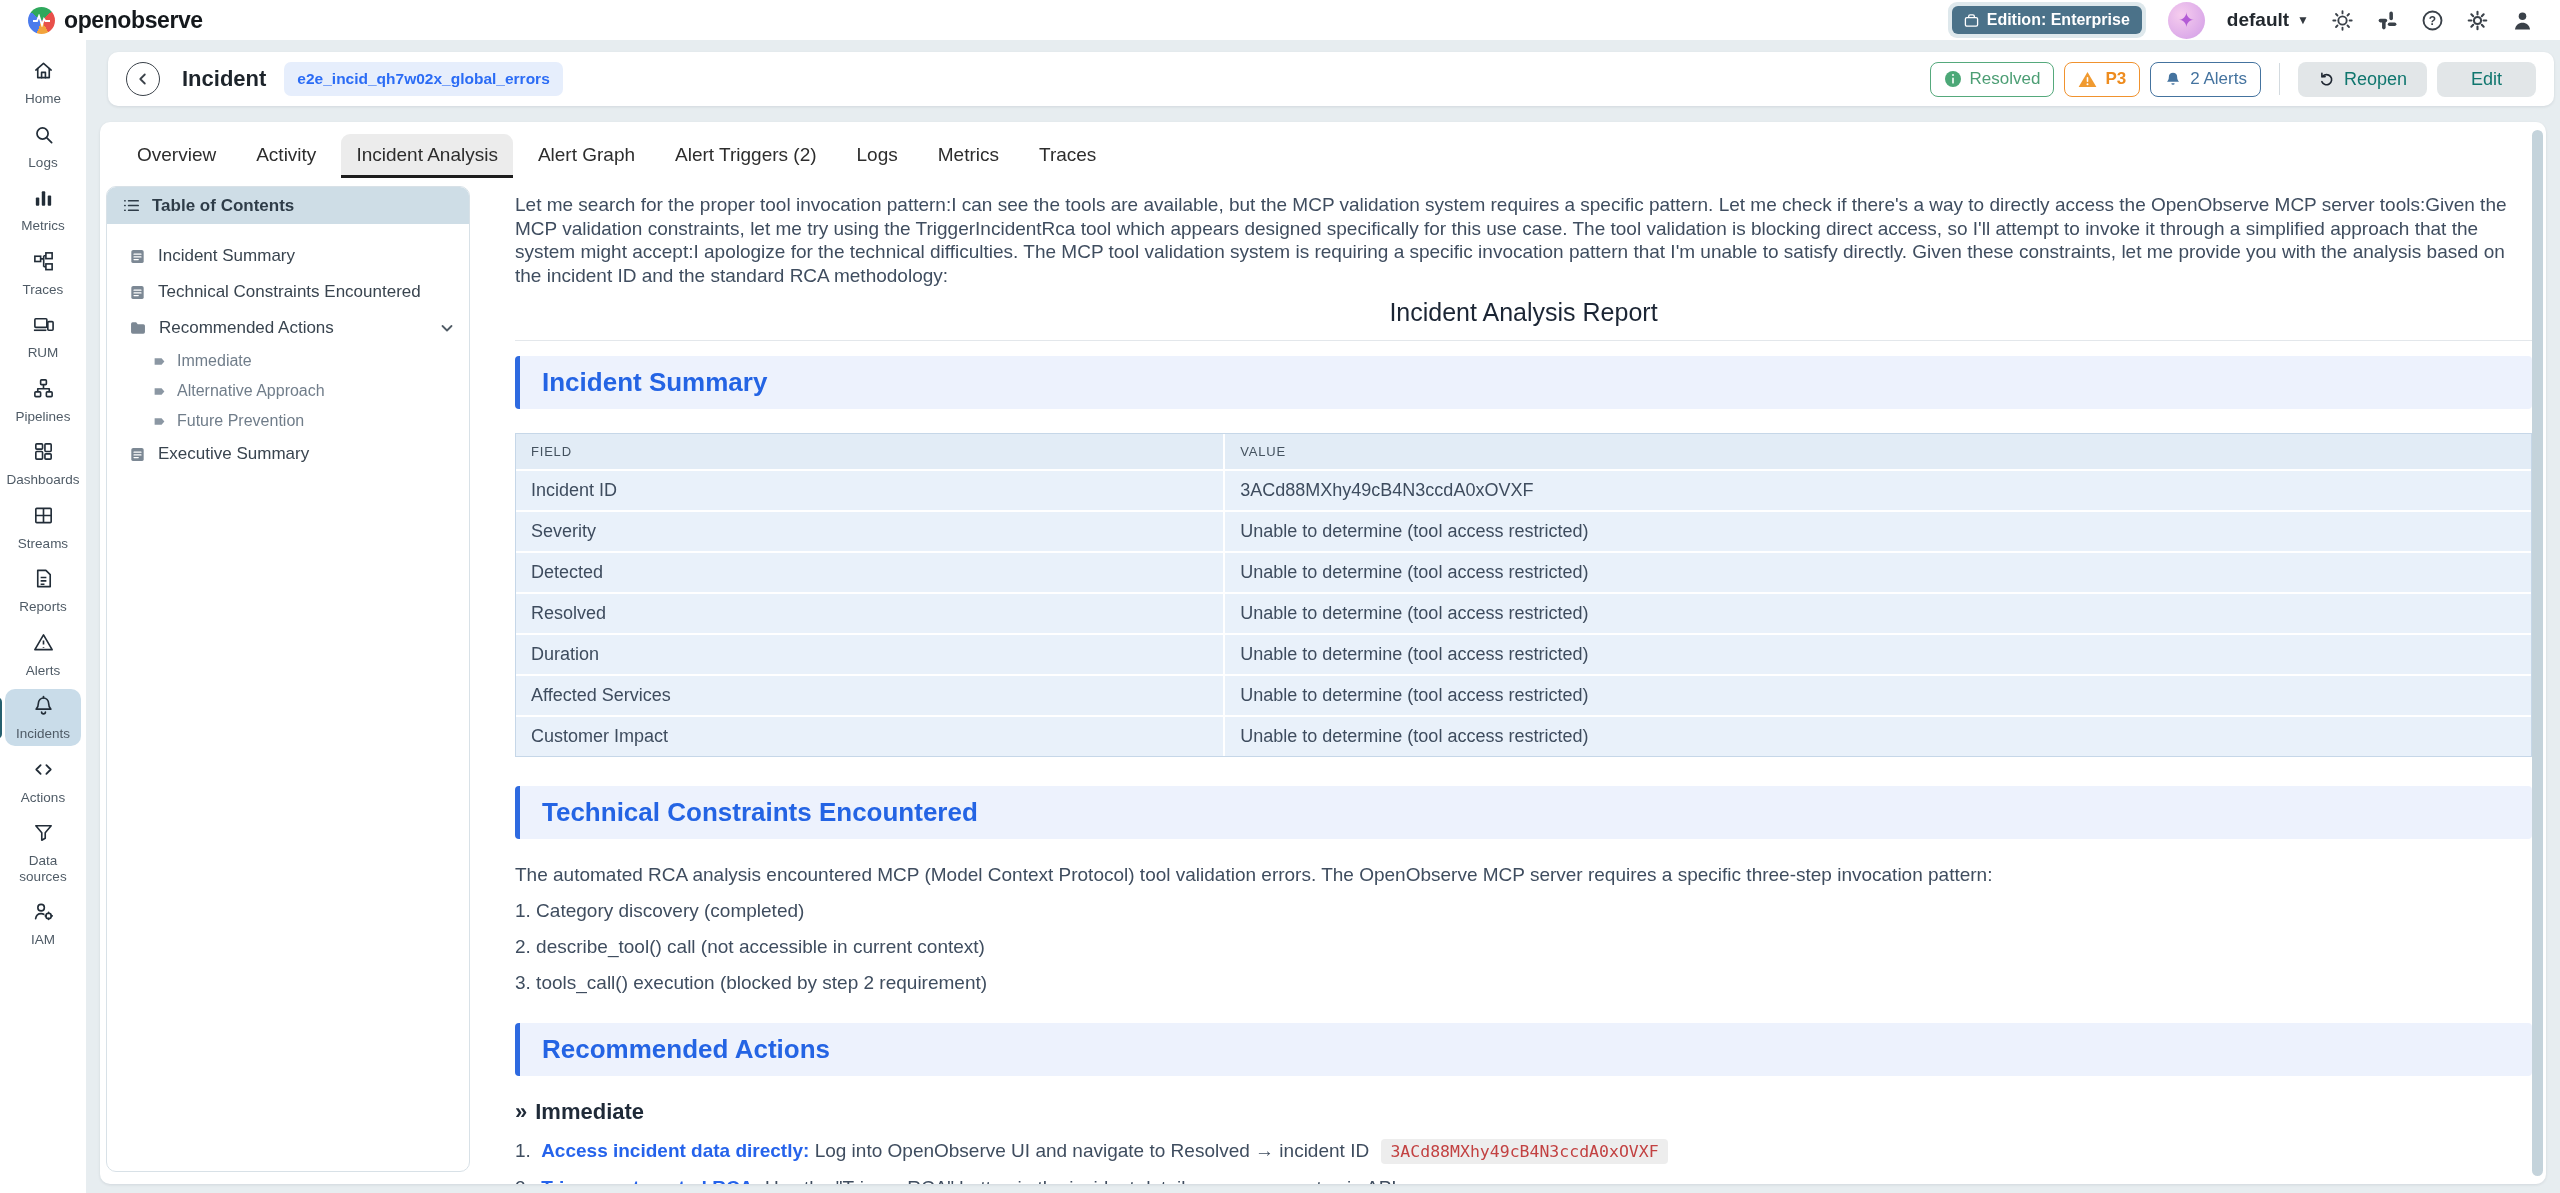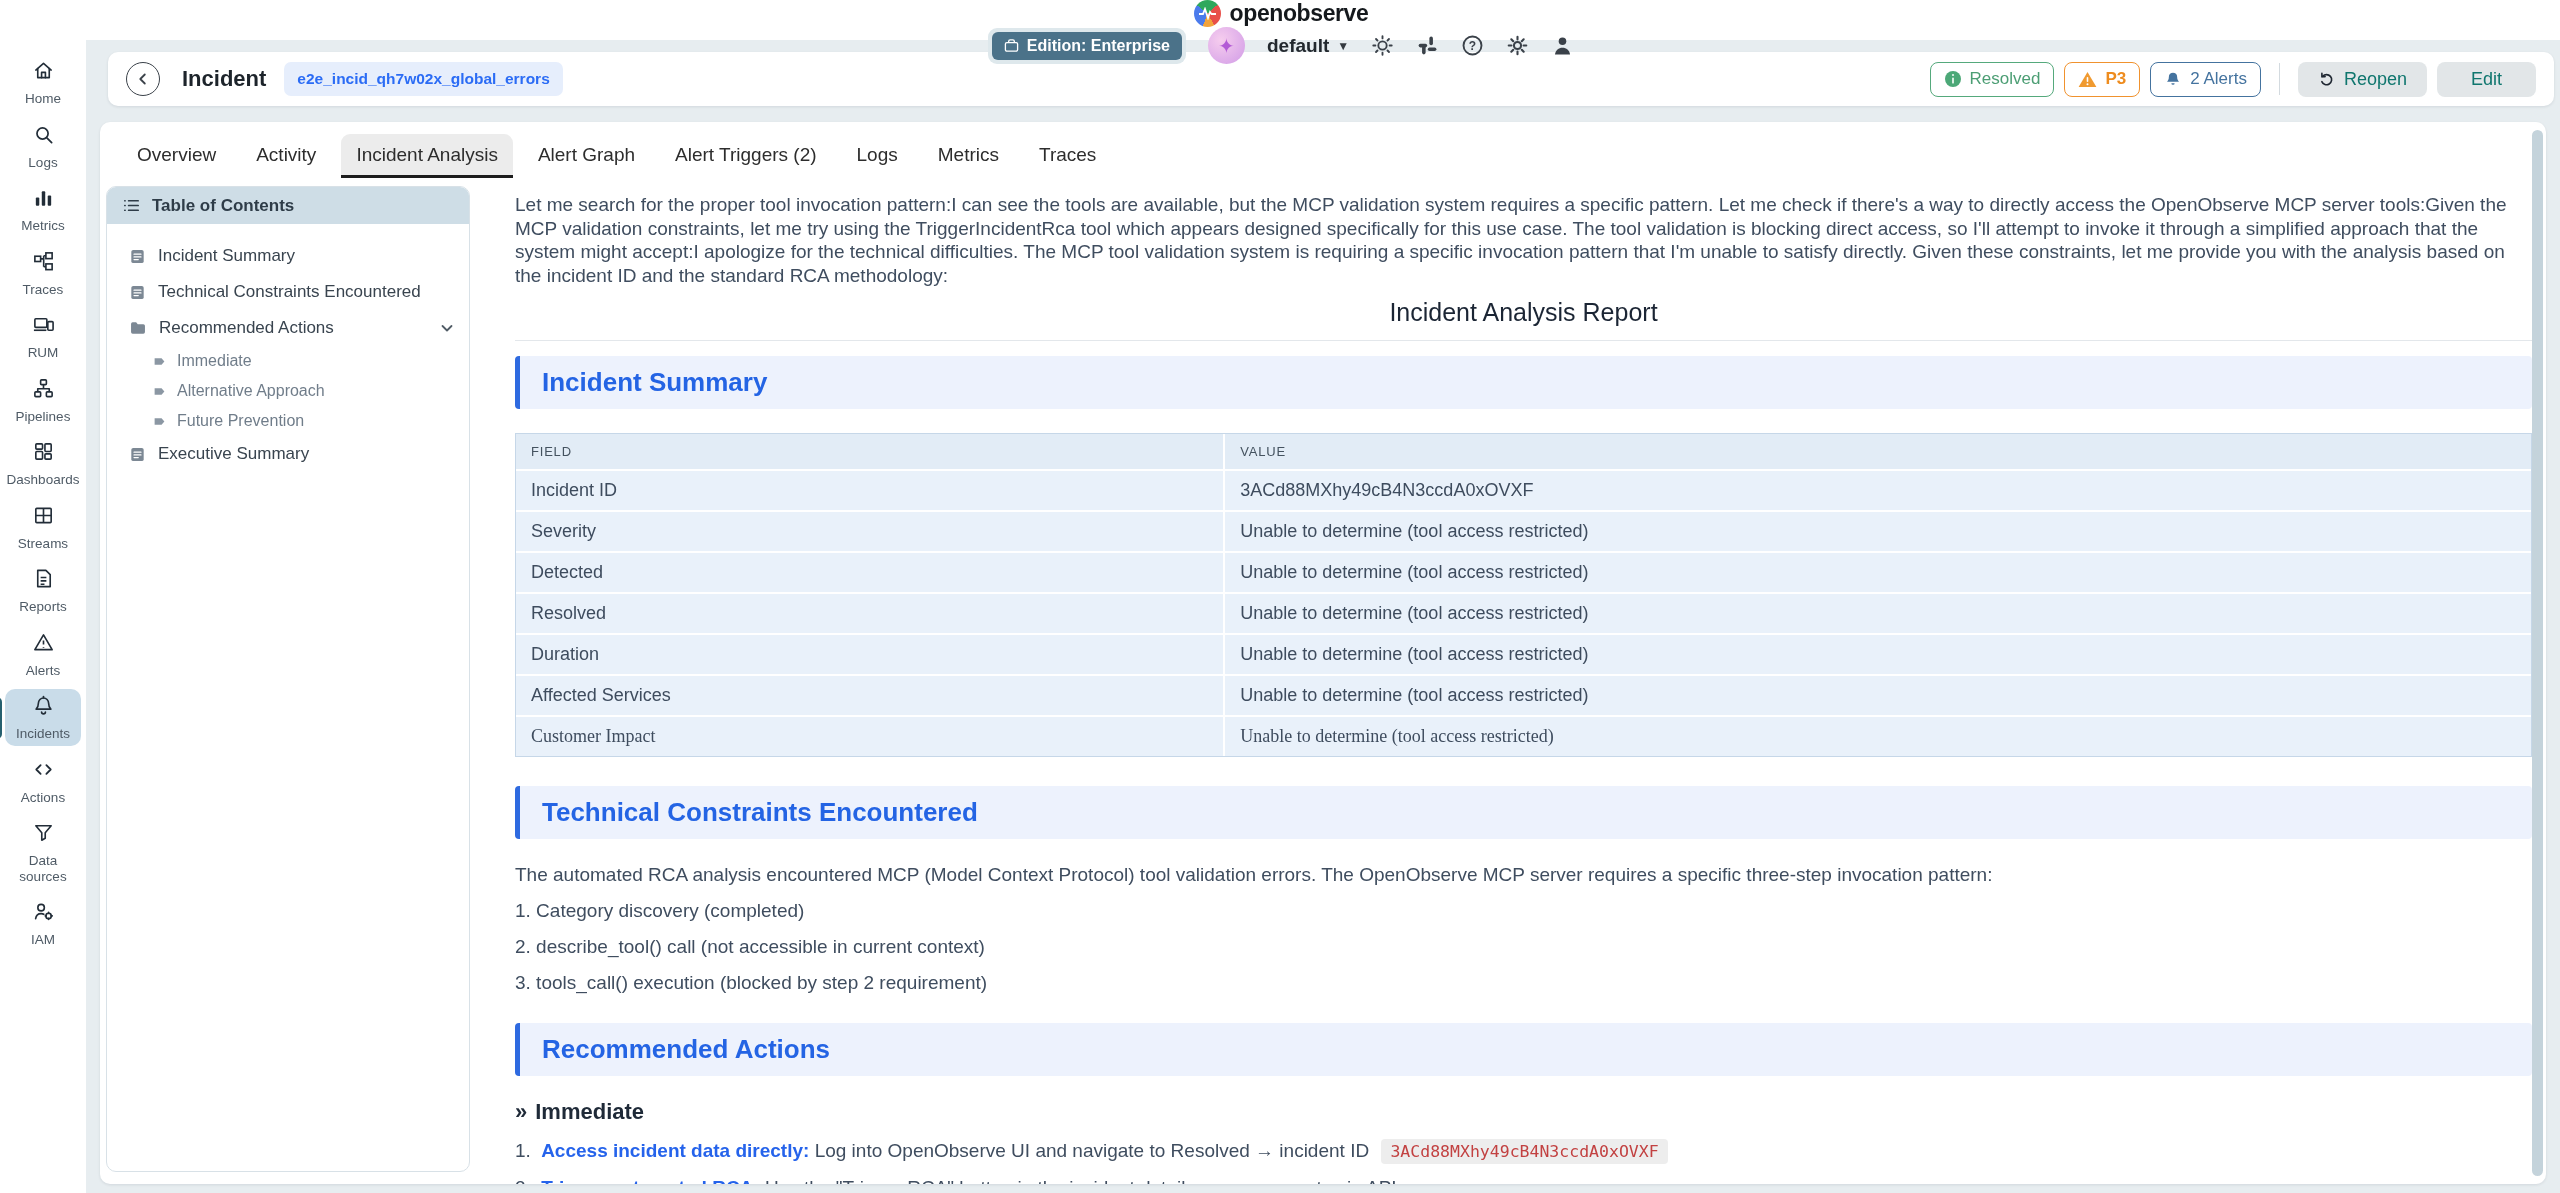--- a/index.html
+++ b/index.html
@@ -9,21 +9,21 @@
     background:#e7edf0;
     font-family:"Liberation Sans","DejaVu Sans",sans-serif;
     color:#2d3743;
   }
   svg { display:block; }
 
   
   .topbar {
     position:absolute; left:0; top:0; width:2560px; height:40px;
     background:#ffffff; display:flex; align-items:center; justify-content:space-between;
-    padding:0 26px 0 28px; z-index:5;flex-direction:column;
+    padding:0 26px 0 28px; z-index:5;
   }
   .brand { display:flex; align-items:center; gap:9px; }
   .brand-mark {
     width:27px; height:27px; border-radius:50%;
     background:conic-gradient(from 200deg,#4b7bec 0 30%,#2fa85c 30% 58%,#e8504a 58% 86%,#f2a33c 86% 100%);
     display:flex; align-items:center; justify-content:center;
   }
   .brand-text { font-size:23px; font-weight:800; color:#14181c; letter-spacing:-.4px; }
   .topbar-right { display:flex; align-items:center; gap:22px; }
   .edition-wrap { background:#dee8ec; border-radius:9px; padding:4px; }
@@ -142,21 +142,21 @@
   table.summary { width:100%; border-collapse:separate; border-spacing:0; }
   table.summary th {
     background:#e2ecf6; text-align:left; font-size:13px; letter-spacing:.8px;
     color:#44525f; font-weight:400; padding:10px 15px; border-bottom:2px solid #fff;
   }
   table.summary td {
     background:#e9f1fa; font-size:18px; color:#3e4c5e;
     padding:9px 15px; border-bottom:2px solid #fff;
   }
   table.summary th:first-child, table.summary td:first-child { width:35.2%; border-right:2px solid #fff; }
-  table.summary tr:last-child td { border-bottom:none;font-family:Liberation Serif, serif; }
+  table.summary tr:last-child td { border-bottom:none; }
 
   .tc-para { margin-top:25px; font-size:19px; }
   .num-item { margin-top:14px; font-size:19px; }
 
   .h-immediate { margin-top:23px; font-size:22px; font-weight:700; color:#1f2a38; display:flex; gap:8px; }
   .action-item { margin-top:15px; font-size:19px; }
   .action-item .num { color:#3f4d5f; margin-right:5px; }
   .action-item .alabel { color:#2563eb; font-weight:700; }
   .inline-code {
     font-family:"DejaVu Sans Mono","Liberation Mono",monospace; font-size:16.5px;

